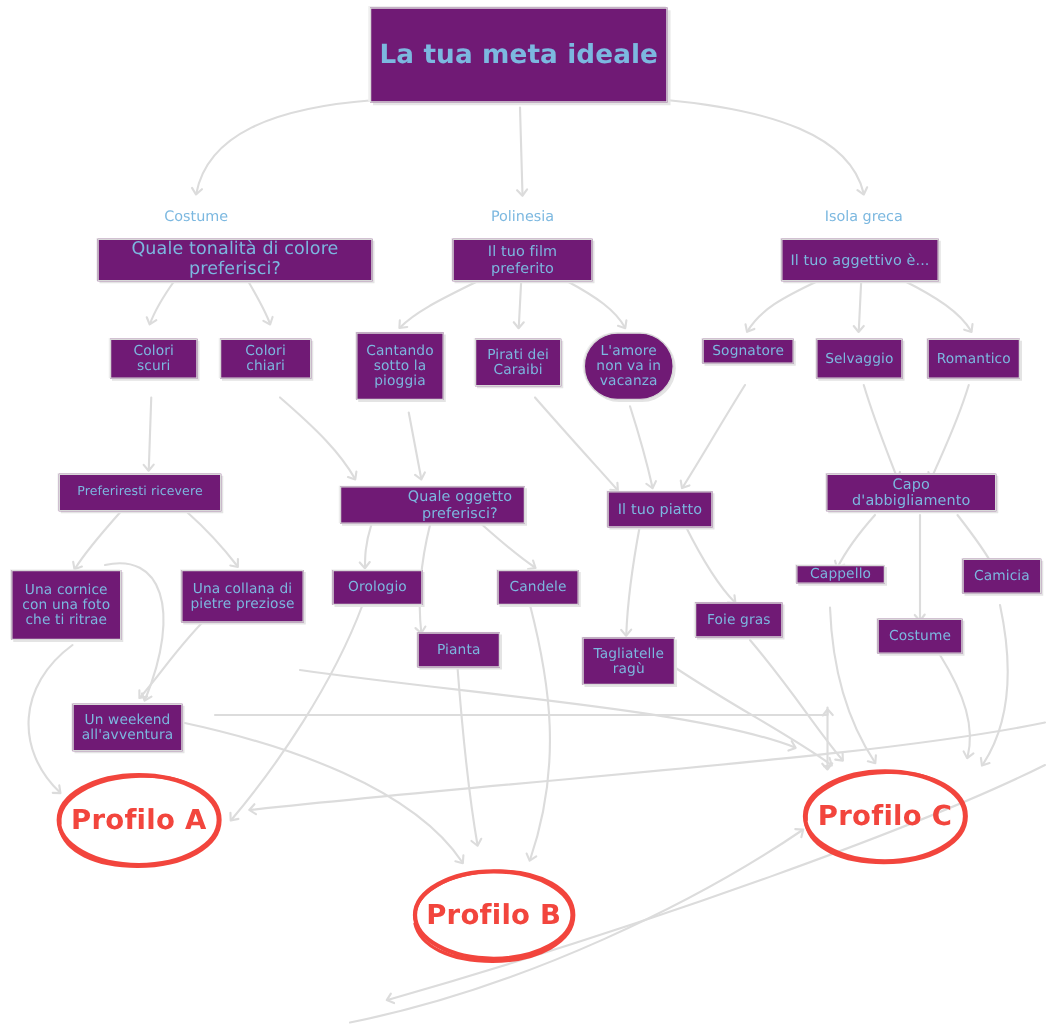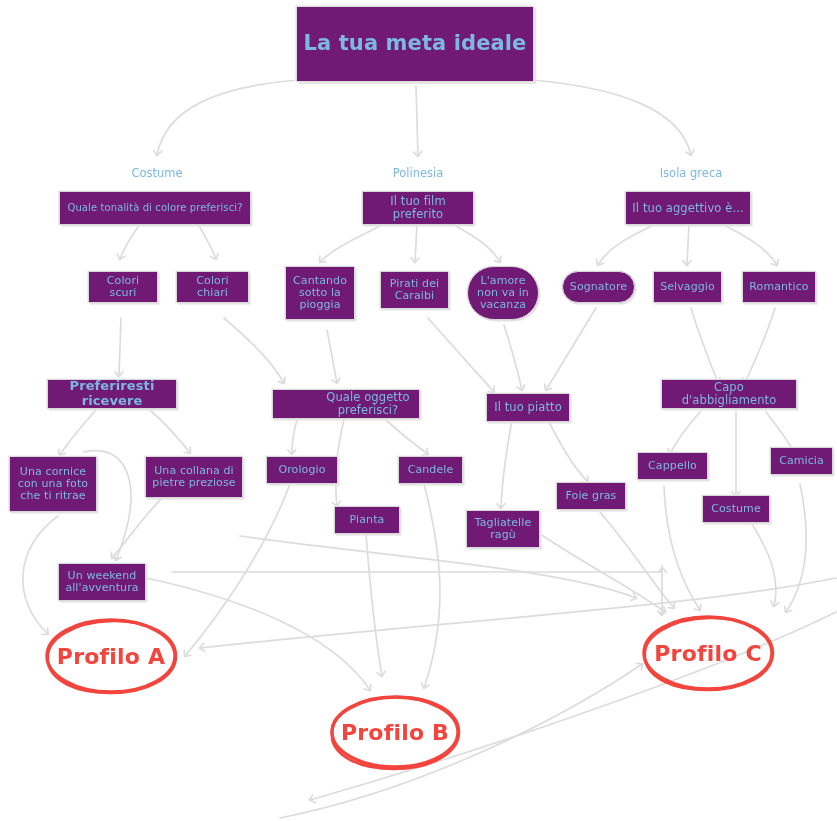--- a/index.html
+++ b/index.html
@@ -157,21 +157,21 @@
   <div class="plain" style="left:117px;top:166px;width:80px;">
     <span>Costume</span>
   </div>
   <div class="plain" style="left:378px;top:166px;width:80px;">
     <span>Polinesia</span>
   </div>
   <div class="plain" style="left:651px;top:166px;width:80px;">
     <span>Isola greca</span>
   </div>
 
-  <div class="node" style="left:59px;top:191px;width:192px;height:34px;font-size:10px;">
+  <div class="node" style="left:78px;top:191px;width:220px;height:34px;font-size:14px;">
     <span>Quale tonalità di colore preferisci?</span>
   </div>
   <div class="node" style="left:362px;top:191px;width:112px;height:34px;font-size:11.5px;">
     <span>Il tuo film preferito</span>
   </div>
   <div class="node" style="left:625px;top:191px;width:126px;height:34px;font-size:11.5px;align-items:center;">
     <span>Il tuo aggettivo è...</span>
   </div>
 
   <div class="node" style="left:88px;top:271px;width:70px;height:32px;font-size:11px;">
@@ -182,31 +182,31 @@
   </div>
   <div class="node" style="left:285px;top:266px;width:70px;height:54px;font-size:11px;">
     <span>Cantando sotto la pioggia</span>
   </div>
   <div class="node" style="left:380px;top:271px;width:69px;height:38px;font-size:11px;">
     <span>Pirati dei Caraibi</span>
   </div>
   <div class="node" style="left:467px;top:266px;width:72px;height:54px;font-size:11px;border-radius:27px;">
     <span>L'amore non va in vacanza</span>
   </div>
-  <div class="node" style="left:562px;top:271px;width:73px;height:32px;font-size:11px;border-radius:16px;">
+  <div class="node" style="left:562px;top:271px;width:73px;height:20px;font-size:11px;">
     <span>Sognatore</span>
   </div>
   <div class="node" style="left:653px;top:271px;width:69px;height:32px;font-size:11px;">
     <span>Selvaggio</span>
   </div>
   <div class="node" style="left:742px;top:271px;width:74px;height:32px;font-size:11px;">
     <span>Romantico</span>
   </div>
 
-  <div class="node" style="left:47px;top:379px;width:130px;height:30px;font-size:13px;font-weight:bold;">
+  <div class="node" style="left:47px;top:379px;width:130px;height:30px;font-size:10px;">
     <span>Preferiresti ricevere</span>
   </div>
   <div class="node" style="left:272px;top:389px;width:148px;height:30px;font-size:11.5px;padding-left:44px;">
     <span>Quale oggetto preferisci?</span>
   </div>
   <div class="node" style="left:486px;top:393px;width:84px;height:29px;font-size:11.5px;">
     <span>Il tuo piatto</span>
   </div>
   <div class="node" style="left:661px;top:379px;width:136px;height:30px;font-size:11.5px;">
     <span>Capo d'abbigliamento</span>
@@ -226,21 +226,21 @@
   </div>
   <div class="node" style="left:334px;top:506px;width:66px;height:28px;font-size:11px;">
     <span>Pianta</span>
   </div>
   <div class="node" style="left:466px;top:510px;width:74px;height:38px;font-size:11px;">
     <span>Tagliatelle ragù</span>
   </div>
   <div class="node" style="left:556px;top:482px;width:70px;height:28px;font-size:11px;">
     <span>Foie gras</span>
   </div>
-  <div class="node" style="left:637px;top:452px;width:71px;height:28px;font-size:11px;">
+  <div class="node" style="left:637px;top:452px;width:71px;height:15px;font-size:11px;">
     <span>Cappello</span>
   </div>
   <div class="node" style="left:770px;top:447px;width:63px;height:28px;font-size:11px;">
     <span>Camicia</span>
   </div>
   <div class="node" style="left:702px;top:495px;width:68px;height:28px;font-size:11px;">
     <span>Costume</span>
   </div>
   <div class="node" style="left:58px;top:563px;width:88px;height:38px;font-size:11px;">
     <span>Un weekend all'avventura</span>

